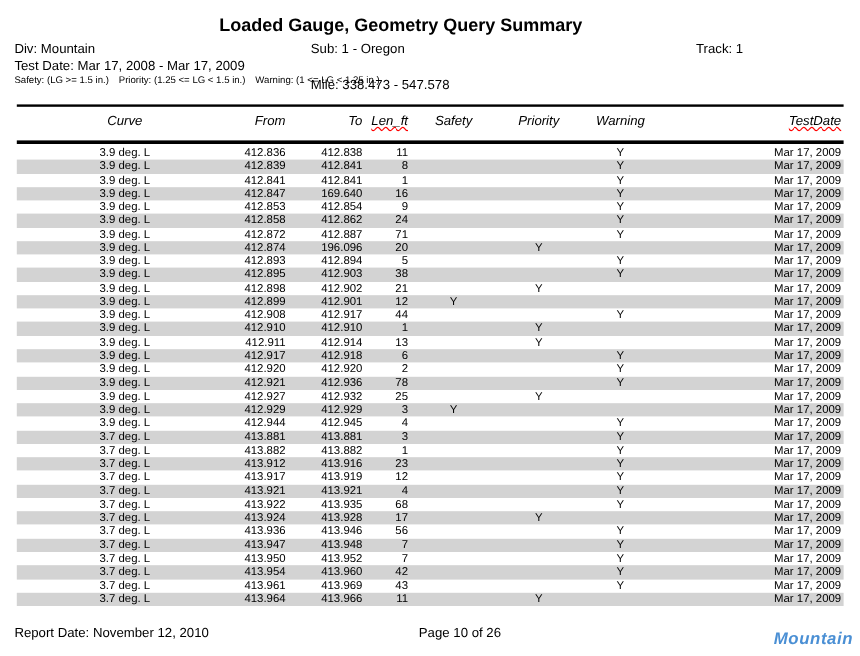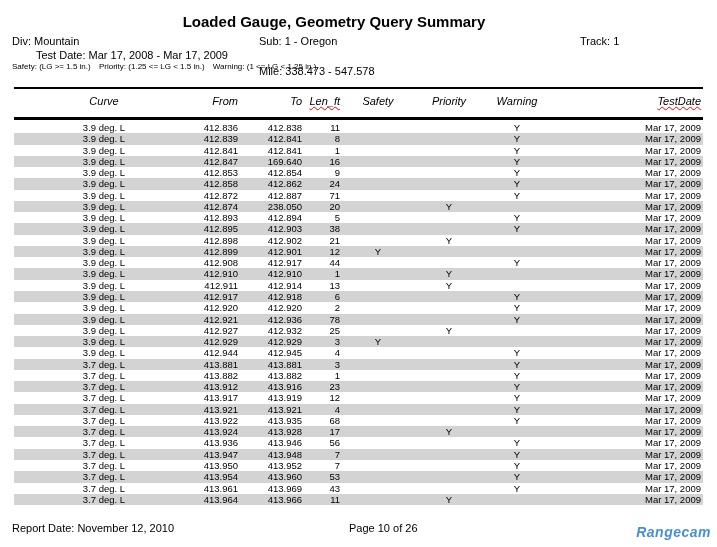--- a/index.html
+++ b/index.html
@@ -6,21 +6,21 @@
   html, body { width: 717px; height: 547px; background: #ffffff; }
   body { font-family: "Liberation Sans", sans-serif; color: #000; }
   .page { position: relative; width: 717px; height: 547px; background: #fff; overflow: hidden; }
 
   .report-title {
     position: absolute; top: 13px; left: 0; width: 668px;
     text-align: center; font-size: 15px; font-weight: bold;
   }
   .hinfo { position: absolute; font-size: 11px; white-space: nowrap; }
   .h-div       { left: 12px;  top: 35px; }
-  .h-testdate  { left: 12px;  top: 49px; margin-left: 24px; }
+  .h-testdate  { left: 12px;  top: 49px; }
   .h-sub       { left: 259px; top: 35px; }
   .h-mile      { left: 259px; top: 49px; margin-top: 16px; }
   .h-track     { left: 580px; top: 35px; }
   .criteria    { position: absolute; left: 12px; top: 62px; font-size: 8px; white-space: nowrap; }
   .criteria span { margin-right: 6px; }
 
   .rule-top    { position: absolute; left: 14px; top: 87px;  width: 689px; height: 2px; background: #000; }
   .rule-bottom { position: absolute; left: 14px; top: 117px; width: 689px; height: 3px; background: #000; }
 
   .grid-row {
@@ -156,21 +156,21 @@
       <div class="col-to">412.887</div>
       <div class="col-len">71</div>
       <div class="col-safety"></div>
       <div class="col-priority"></div>
       <div class="col-warning">Y</div>
       <div class="col-date">Mar 17, 2009</div>
     </div>
       <div class="trow grid-row">
       <div class="col-curve">3.9 deg. L</div>
       <div class="col-from">412.874</div>
-      <div class="col-to">238.050</div>
+      <div class="col-to">196.096</div>
       <div class="col-len">20</div>
       <div class="col-safety"></div>
       <div class="col-priority">Y</div>
       <div class="col-warning"></div>
       <div class="col-date">Mar 17, 2009</div>
     </div>
       <div class="trow grid-row">
       <div class="col-curve">3.9 deg. L</div>
       <div class="col-from">412.893</div>
       <div class="col-to">412.894</div>
@@ -397,21 +397,21 @@
       <div class="col-len">7</div>
       <div class="col-safety"></div>
       <div class="col-priority"></div>
       <div class="col-warning">Y</div>
       <div class="col-date">Mar 17, 2009</div>
     </div>
       <div class="trow grid-row">
       <div class="col-curve">3.7 deg. L</div>
       <div class="col-from">413.954</div>
       <div class="col-to">413.960</div>
-      <div class="col-len">53</div>
+      <div class="col-len">42</div>
       <div class="col-safety"></div>
       <div class="col-priority"></div>
       <div class="col-warning">Y</div>
       <div class="col-date">Mar 17, 2009</div>
     </div>
       <div class="trow grid-row">
       <div class="col-curve">3.7 deg. L</div>
       <div class="col-from">413.961</div>
       <div class="col-to">413.969</div>
       <div class="col-len">43</div>
@@ -427,15 +427,15 @@
       <div class="col-len">11</div>
       <div class="col-safety"></div>
       <div class="col-priority">Y</div>
       <div class="col-warning"></div>
       <div class="col-date">Mar 17, 2009</div>
     </div>
     </div>
 
   <div class="footer-report-date">Report Date:  November 12, 2010</div>
   <div class="footer-page">Page 10 of 26</div>
-  <div class="footer-logo">Rangecam</div>
+  <div class="footer-logo">Mountain</div>
 
 </div>
 
 </body></html>

